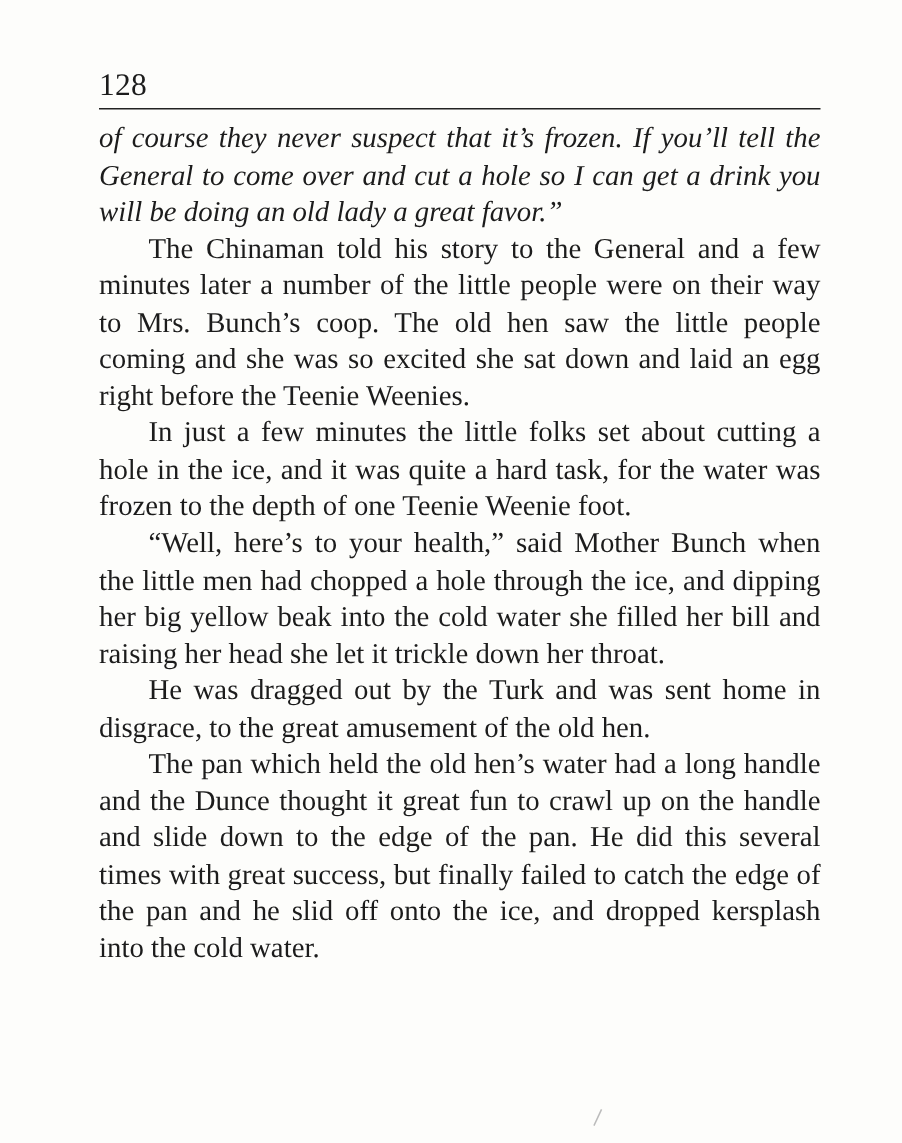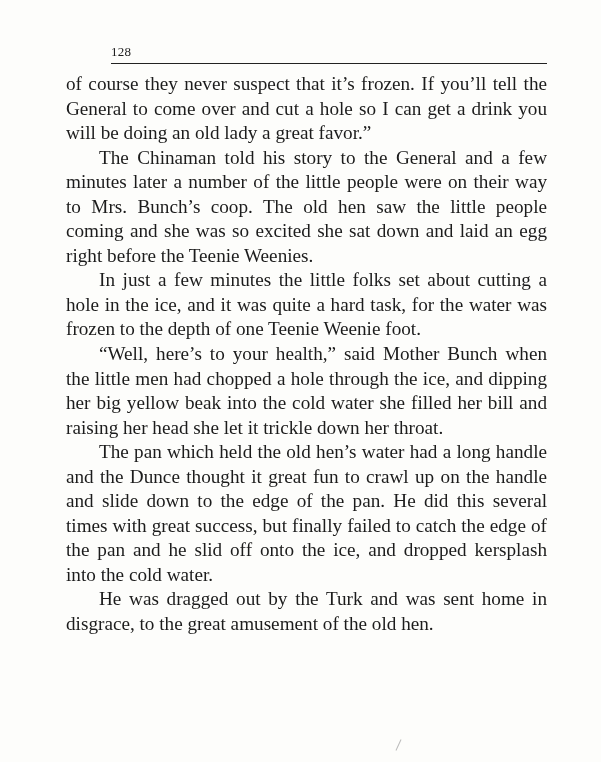--- a/index.html
+++ b/index.html
@@ -8,48 +8,47 @@
     background: #fdfdfb;
     font-family: "Liberation Serif", "DejaVu Serif", serif;
     color: #1c1c1c;
     position: relative;
   }
   .page {
     position: absolute; left: 66px; top: 44px; width: 481px;
   }
   .running-head {
     display: flex; align-items: baseline;
-    font-size: 13px; letter-spacing: 0.2px;
+    font-size: 21px; letter-spacing: 0.2px;
     padding-bottom: 3px;
     border-bottom: 1.5px solid #222;
-    margin-left: 45px;
   }
   .page-number { width: 45px; }
   .book-title { letter-spacing: 0.3px; }
   .body-text { margin-top: 8px; }
   .para {
     margin: 0; font-size: 19.2px; line-height: 24.55px;
     text-align: justify; text-align-last: left;
     text-indent: 33px;
   }
-  .para.no-indent { text-indent: 0; }
+  .para.no-indent { text-indent: 0; font-style: italic; }
   .mark {
     position: absolute; left: 398px; top: 739px;
     width: 1px; height: 12px; background: #bbb; transform: rotate(25deg);
   }
 </style>
 </head>
 <body>
 
 <div class="page">
   <div class="running-head">
     <span class="page-number">128</span>
   </div>
   <div class="body-text">
     <p class="para no-indent">of course they never suspect that it’s frozen. If you’ll tell the General to come over and cut a hole so I can get a drink you will be doing an old lady a great favor.”</p>
     <p class="para">The Chinaman told his story to the General and a few minutes later a number of the little people were on their way to Mrs. Bunch’s coop. The old hen saw the little people coming and she was so excited she sat down and laid an egg right before the Teenie Weenies.</p>
     <p class="para">In just a few minutes the little folks set about cutting a hole in the ice, and it was quite a hard task, for the water was frozen to the depth of one Teenie Weenie foot.</p>
     <p class="para">“Well, here’s to your health,” said Mother Bunch when the little men had chopped a hole through the ice, and dipping her big yellow beak into the cold water she filled her bill and raising her head she let it trickle down her throat.</p>
+    <p class="para">He was dragged out by the Turk and was sent home in disgrace, to the great amusement of the old hen.</p>
     <p class="para">The pan which held the old hen’s water had a long handle and the Dunce thought it great fun to crawl up on the handle and slide down to the edge of the pan. He did this several times with great success, but finally failed to catch the edge of the pan and he slid off onto the ice, and dropped kersplash into the cold water.</p>
-    <p class="para">He was dragged out by the Turk and was sent home in disgrace, to the great amusement of the old hen.</p>
   </div>
 </div>
 <div class="mark"></div>
 
 </body></html>

